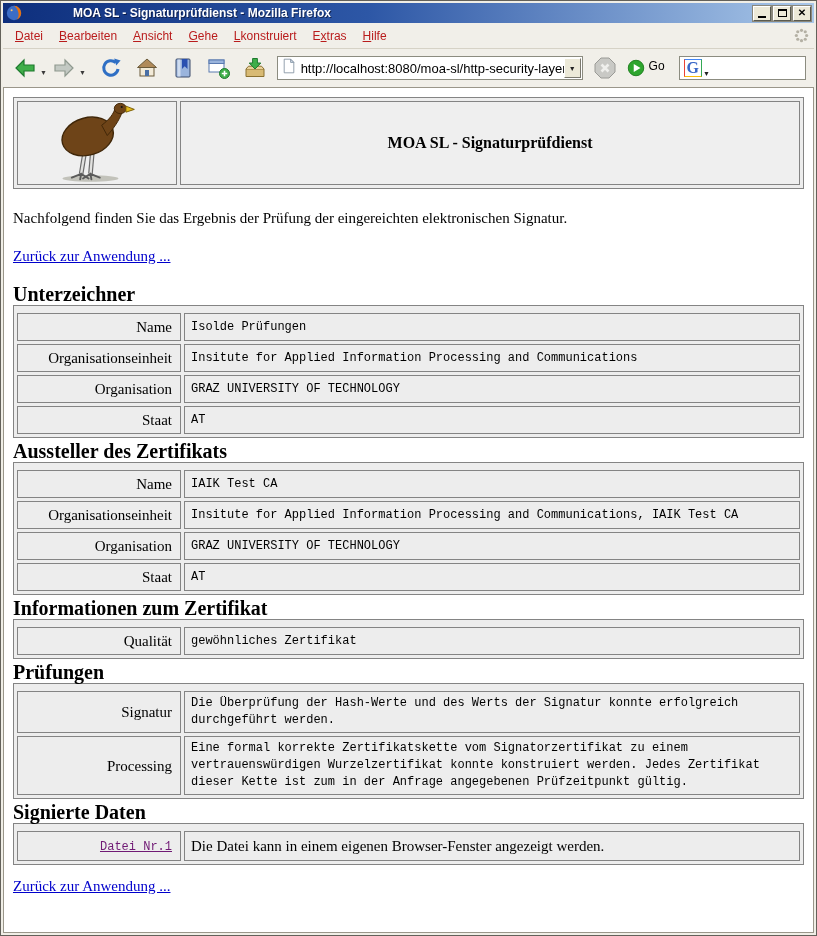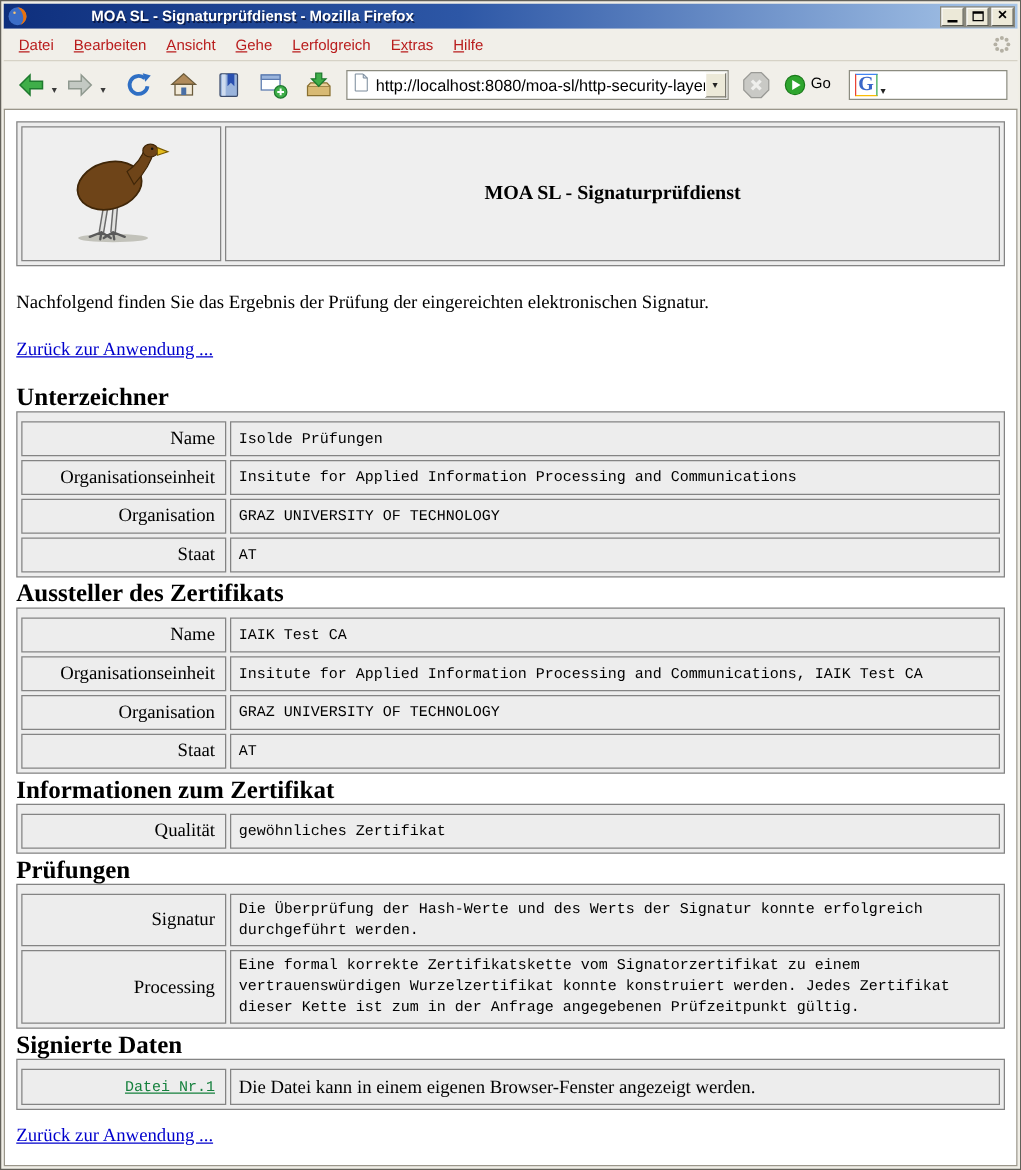--- a/index.html
+++ b/index.html
@@ -47,21 +47,21 @@
                background:#fff; border:1px solid #8c8c80; box-sizing:border-box; padding:0 4px; }
   .g-logo { font-family:"Liberation Serif", serif; font-weight:bold; font-size:16px; color:#3a67c8;
             border:1px solid; border-color:#4285f4 #34a853 #fbbc05 #ea4335; padding:0 2px; line-height:16px; }
   .g-caret { font-size:7px; color:#222; margin:10px 0 0 1px; }
 
   
   .content { position:absolute; top:86px; left:2px; right:2px; bottom:2px; box-sizing:border-box;
              background:#fff; border:1px solid #9a968a; overflow:hidden; padding:9px 9px 0 9px;
              font-family:"Liberation Serif", serif; font-size:15px; color:#000; }
 
-  .header-banner { display:flex; height:116px; box-sizing:border-box; background:#ededed;
+  .header-banner { display:flex; height:92px; box-sizing:border-box; background:#ededed;
                    border:1px solid #848484; padding:3px; gap:3px; }
   .banner-cell { border:1px solid #848484; background:#efefef; box-sizing:border-box; }
   .bird-cell { width:160px; display:flex; align-items:center; justify-content:center; }
   .title-cell { flex:1; display:flex; align-items:center; justify-content:center;
                 font-weight:bold; font-size:16px; }
 
   .intro { margin:21px 0 0 0; line-height:17px; }
   .linkline { margin:20px 0 0 0; line-height:18px; }
   .linkline.bottom { margin-top:12px; }
   a.page-link { color:#0000cc; text-decoration:underline; cursor:pointer; }
@@ -71,21 +71,21 @@
 
   .data-table { background:#ededed; border:1px solid #848484; padding:4px 0 0 0; }
   .data-table table { width:100%; border-collapse:separate; border-spacing:3px; }
   .data-table td { border:1px solid #848484; background:#ededed; }
   td.lbl { width:150px; text-align:right; vertical-align:middle; padding:4px 8px 4px 4px;
            font-size:15px; line-height:18px; }
   td.val { font-family:"Liberation Mono", monospace; font-size:12px; line-height:17px;
            padding:3px 6px; vertical-align:middle; }
   td.val-serif { font-family:"Liberation Serif", serif; font-size:15px; line-height:18px;
                  padding:3px 6px; vertical-align:middle; }
-  a.mono-link { font-family:"Liberation Mono", monospace; font-size:12px; color:#15803d;
+  a.mono-link { font-family:"Liberation Mono", monospace; font-size:12px; color:#701a75;
                 text-decoration:underline; cursor:pointer; }
 </style>
 </head>
 <body>
 
 <div class="window">
 
   <div class="titlebar">
     <span class="ff-icon">
       <svg viewBox="0 0 16 16" width="16" height="16">
@@ -105,21 +105,21 @@
     <span class="win-btn">
         <span class="glyph-close">✕</span>
       </span>
   </div>
 
   <div class="menubar">
     <div class="menu-item"><span></span><span class="accel">D</span><span>atei</span></div>
     <div class="menu-item"><span></span><span class="accel">B</span><span>earbeiten</span></div>
     <div class="menu-item"><span></span><span class="accel">A</span><span>nsicht</span></div>
     <div class="menu-item"><span></span><span class="accel">G</span><span>ehe</span></div>
-    <div class="menu-item"><span></span><span class="accel">L</span><span>erfolgreich</span></div>
+    <div class="menu-item"><span></span><span class="accel">L</span><span>konstruiert</span></div>
     <div class="menu-item"><span>E</span><span class="accel">x</span><span>tras</span></div>
     <div class="menu-item"><span></span><span class="accel">H</span><span>ilfe</span></div>
     <span class="throbber">
       <svg viewBox="0 0 16 16" width="15" height="15">
         <g fill="#b4b0a4">
           <circle cx="8" cy="2.5" r="1.7"></circle>
             <circle cx="12" cy="4" r="1.7"></circle>
             <circle cx="13.5" cy="8" r="1.7"></circle>
           <circle cx="12" cy="12" r="1.7"></circle>
             <circle cx="8" cy="13.5" r="1.7"></circle>

